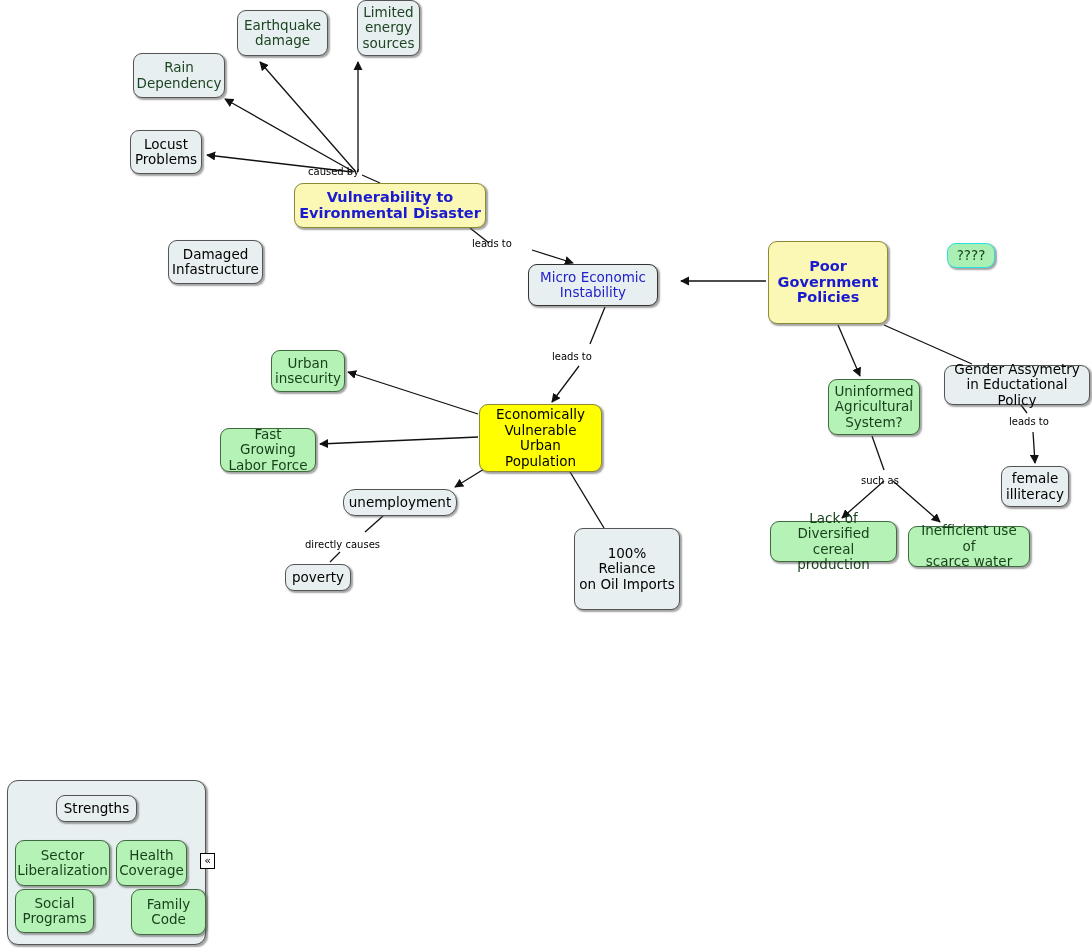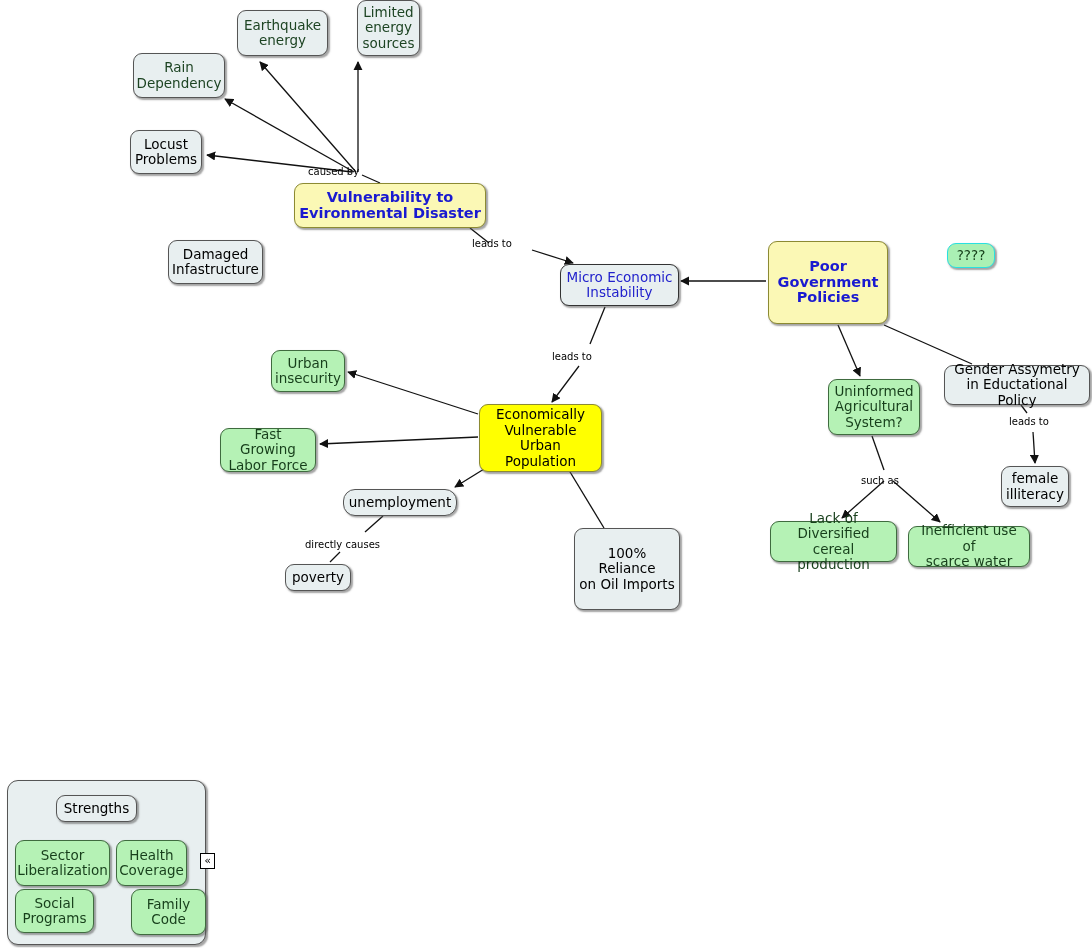--- a/index.html
+++ b/index.html
@@ -141,33 +141,33 @@
       <line x1="884" y1="481" x2="842" y2="518" marker-end="url(#arrowhead)"></line>
       <line x1="893" y1="481" x2="940" y2="522" marker-end="url(#arrowhead)"></line>
 
       <line x1="1021" y1="405" x2="1027" y2="413"></line>
       <line x1="1033" y1="432" x2="1035" y2="463" marker-end="url(#arrowhead)"></line>
     </g>
   </svg>
 
   <div id="node-layer">
       <div class="node n-greygreen" style="left: 237px; top: 10px; width: 91px; height: 46px;">Earthquake
-energy</div>
+damage</div>
       <div class="node n-greygreen" style="left: 357px; top: 0px; width: 63px; height: 56px;">Limited
 energy
 sources</div>
       <div class="node n-greygreen" style="left: 133px; top: 53px; width: 92px; height: 45px;">Rain
 Dependency</div>
       <div class="node n-grey" style="left: 130px; top: 130px; width: 72px; height: 44px;">Locust
 Problems</div>
       <div class="node n-yellow-pale" style="left: 294px; top: 183px; width: 192px; height: 45px;">Vulnerability to
 Evironmental Disaster</div>
       <div class="node n-grey" style="left: 148px; top: 240px; width: 95px; height: 44px; margin-left: 20px;">Damaged
 Infastructure</div>
-      <div class="node n-greyblue" style="left: 560px; top: 264px; width: 119px; height: 42px;">Micro Economic
+      <div class="node n-greyblue" style="left: 528px; top: 264px; width: 130px; height: 42px;">Micro Economic
 Instability</div>
       <div class="node n-yellow-pale" style="left: 768px; top: 241px; width: 120px; height: 83px;">Poor
 Government
 Policies</div>
       <div class="node n-green-cyan" style="left: 947px; top: 243px; width: 48px; height: 25px;">????</div>
       <div class="node n-grey" style="left: 944px; top: 365px; width: 146px; height: 40px;">Gender Assymetry
 in Eductational Policy</div>
       <div class="node n-green" style="left: 271px; top: 350px; width: 74px; height: 42px;">Urban
 insecurity</div>
       <div class="node n-green" style="left: 220px; top: 428px; width: 96px; height: 44px;">Fast Growing

